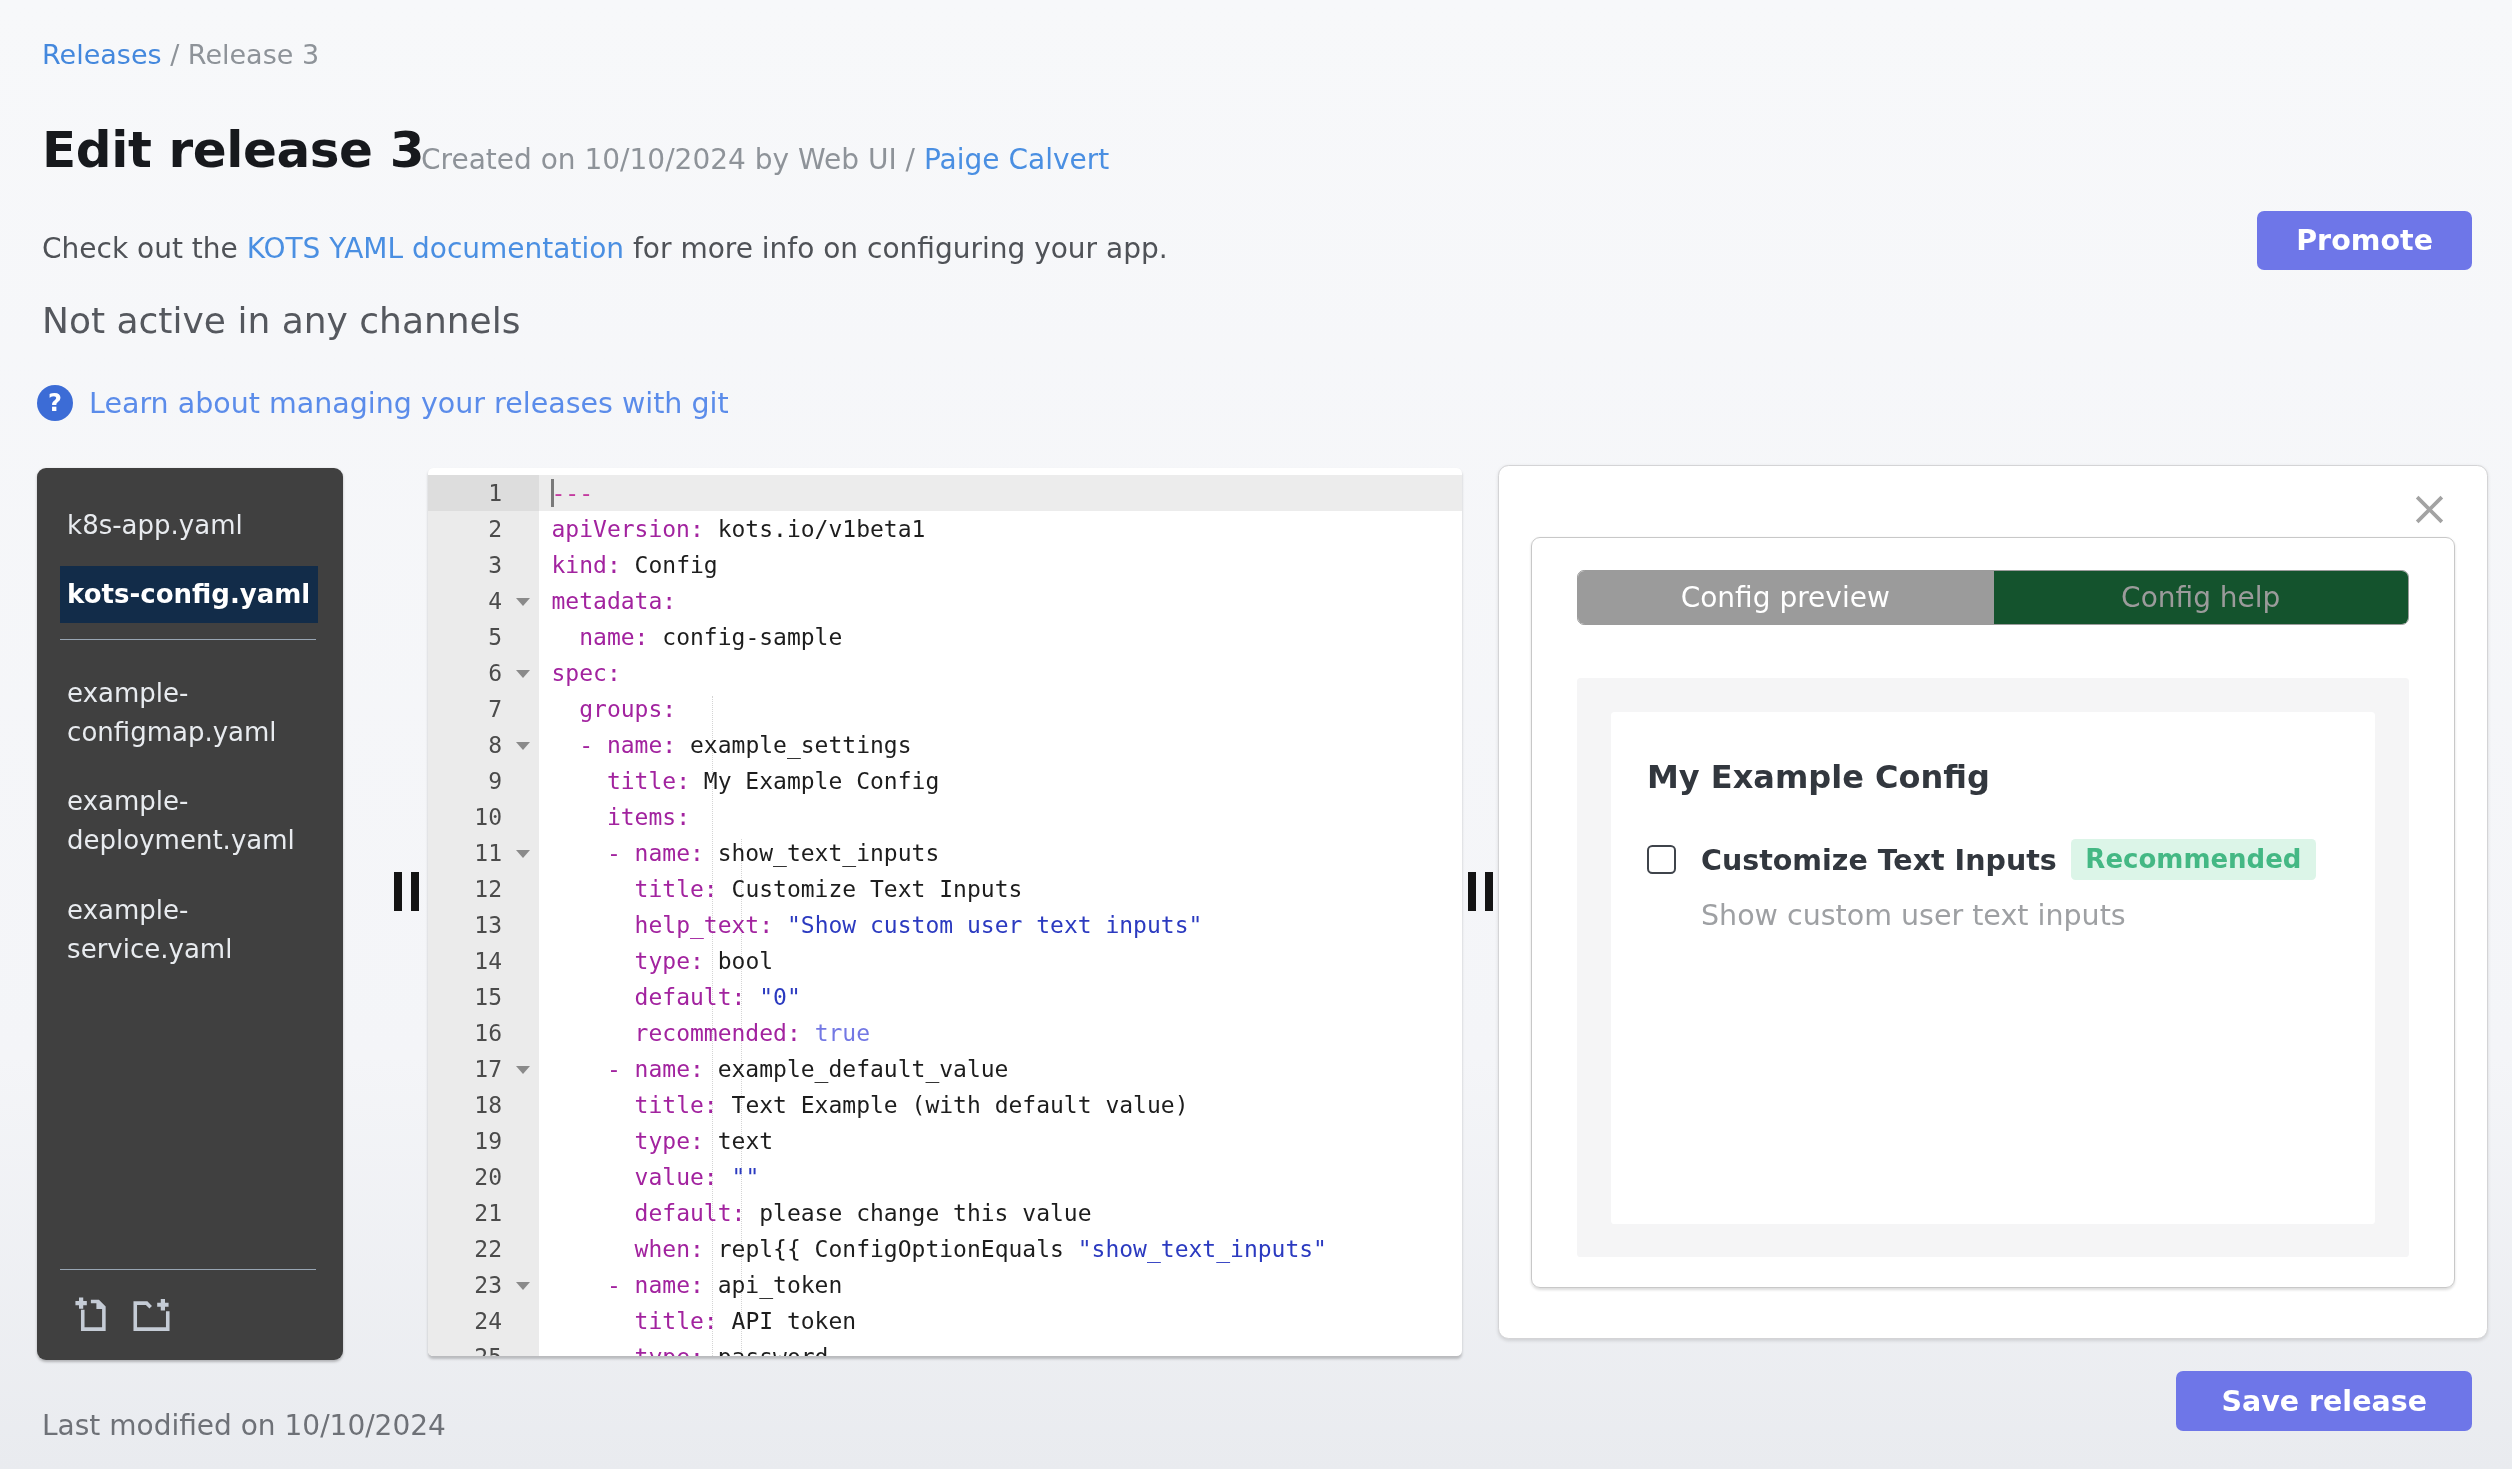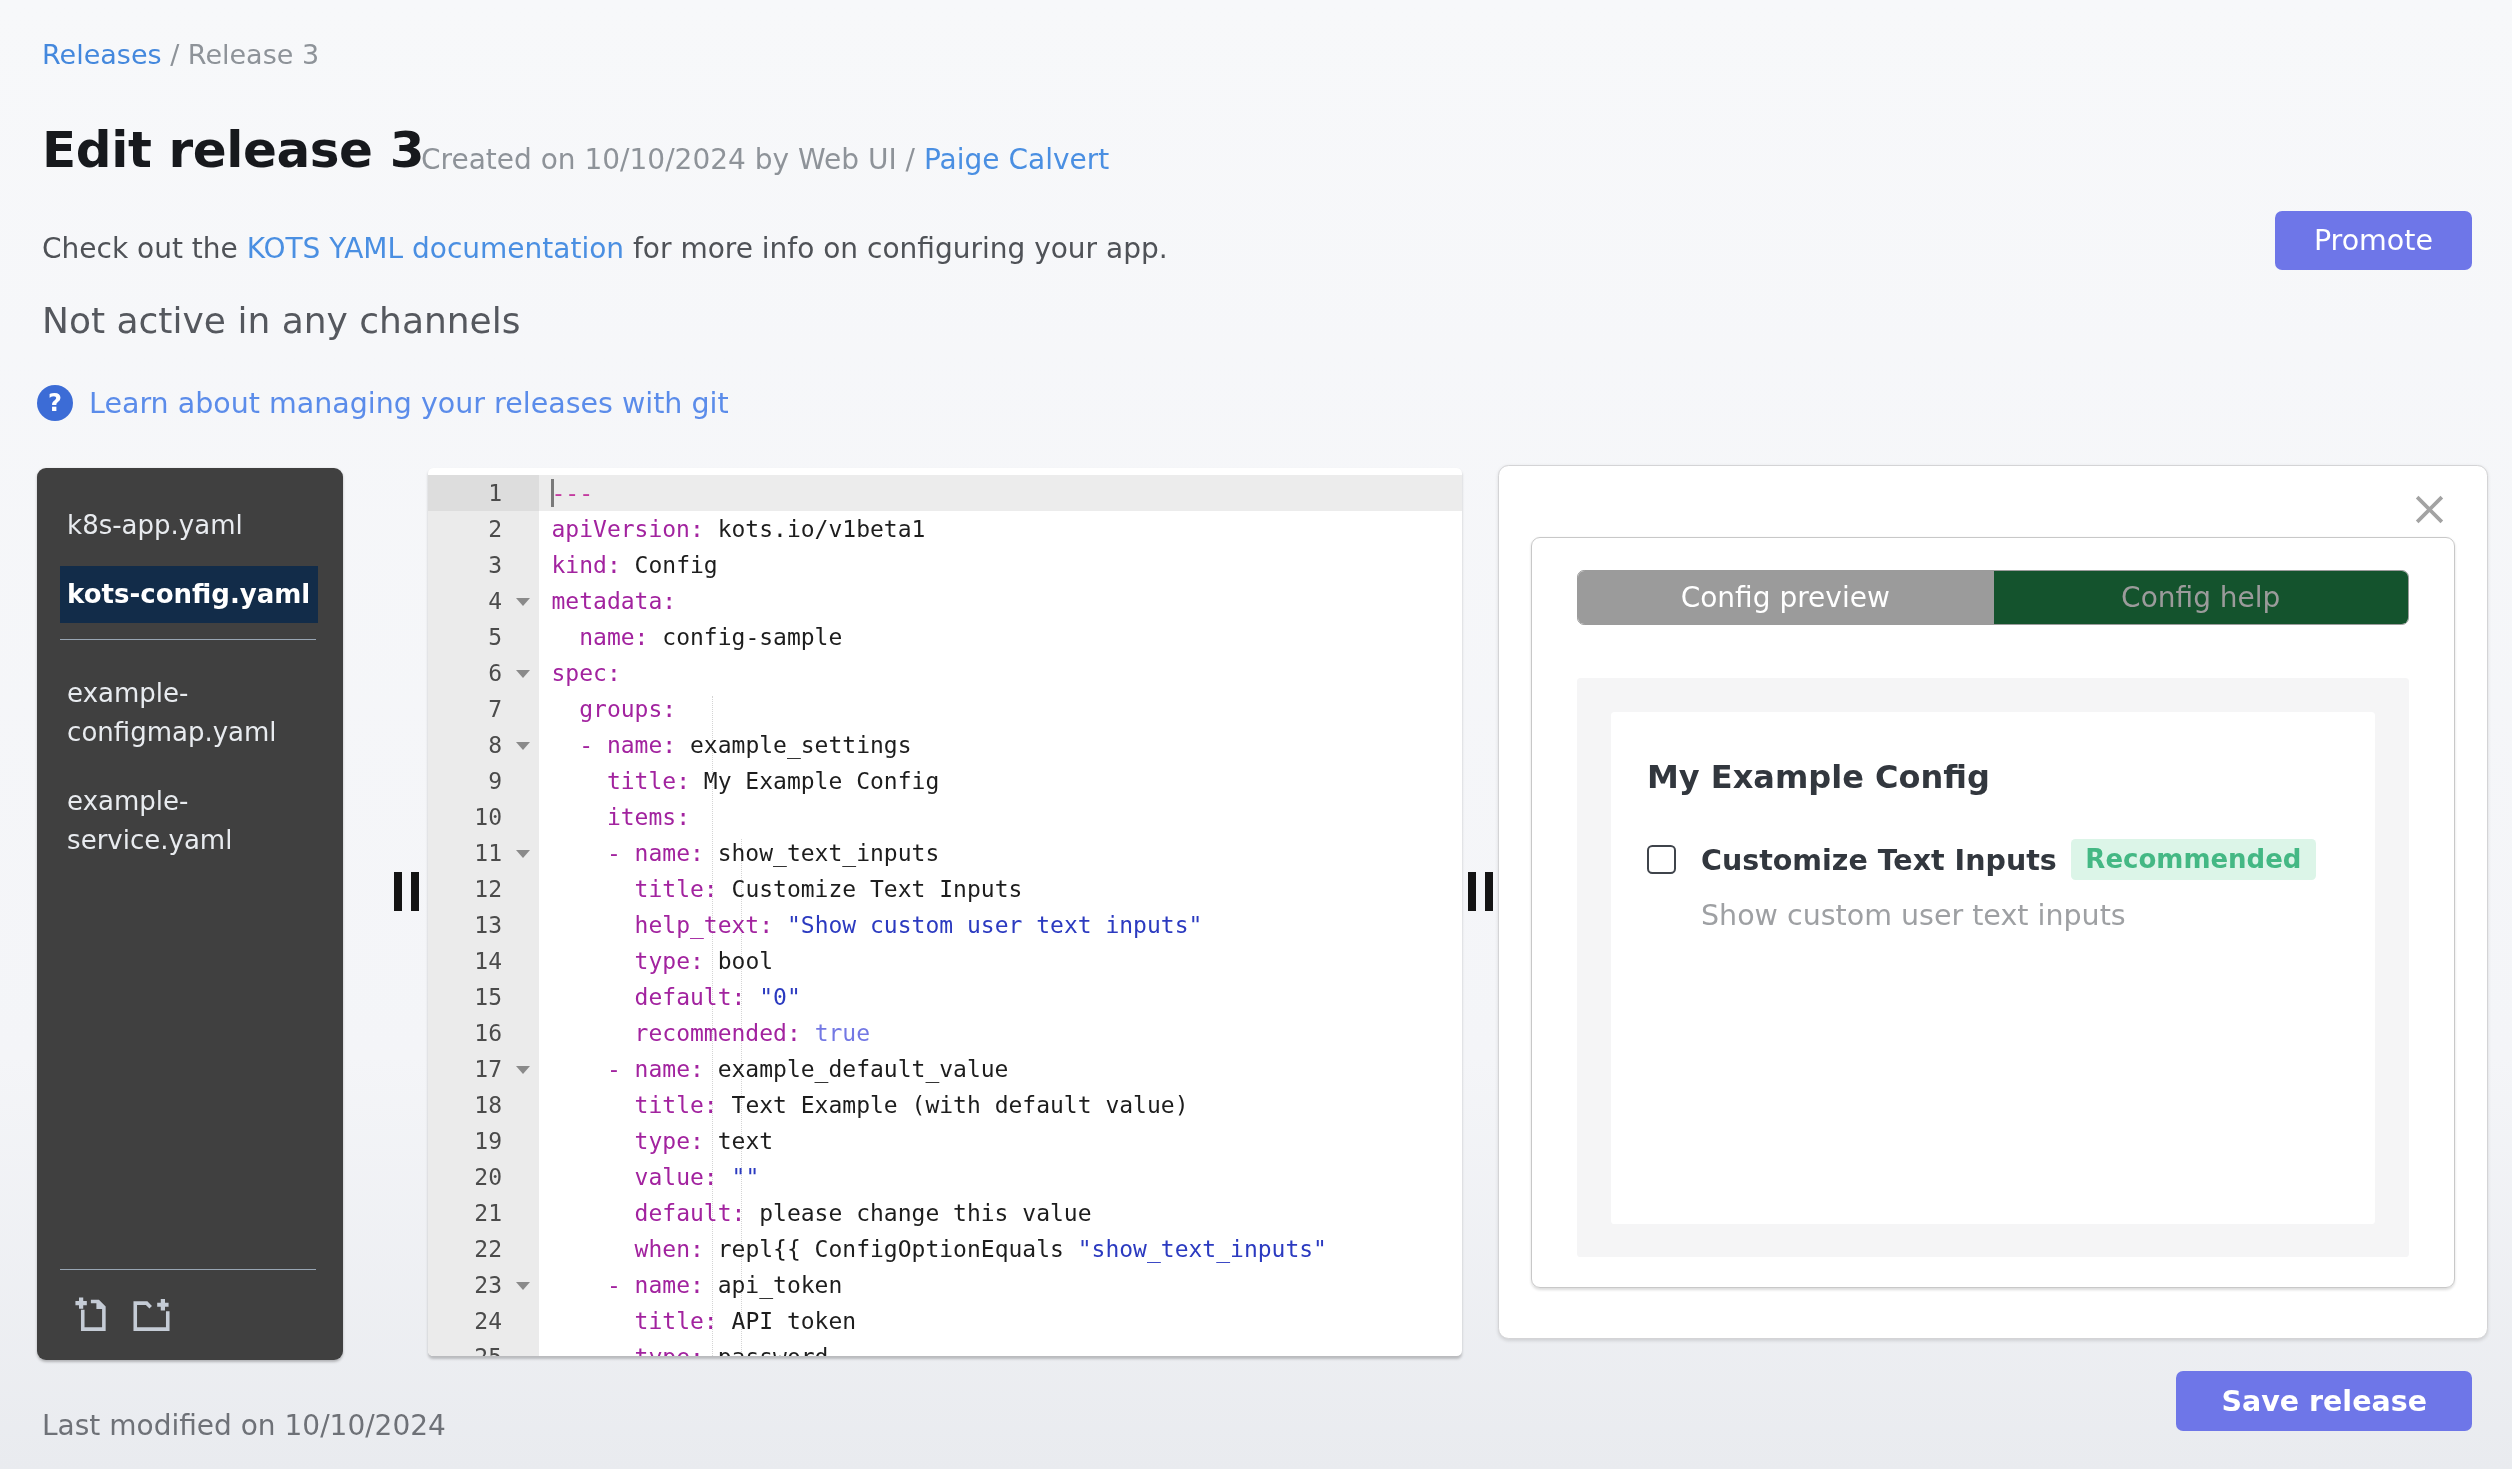--- a/index.html
+++ b/index.html
@@ -19,21 +19,21 @@
   .page-title { position:absolute; left:42px; top:121px; font-size:50px; font-weight:700; color:#17191d; letter-spacing:-0.4px; }
   .title-meta { position:absolute; left:421px; top:143px; font-size:28px; color:#8e9399; }
   .title-meta a { color:#4a8fe2; }
 
   .doc-row { position:absolute; left:42px; top:232px; font-size:28px; color:#4f5257; }
   .doc-row a { color:#4a8fe2; }
 
   .promote-btn {
     position:absolute; right:40px; top:211px; height:59px; padding:0 39px;
     background:#6e76e8; border:none; border-radius:7.1px; color:#fff;
-    font-size:28.5px; font-weight:400; font-family:inherit; cursor:pointer;
+    font-size:28.5px; font-weight:700; font-family:inherit; cursor:pointer;
   }
 
   .channel-status { position:absolute; left:42px; top:300px; font-size:36px; color:#55585e; }
 
   .learn-row { position:absolute; left:37px; top:385px; display:flex; align-items:center; gap:16px; }
   .q-icon {
     width:36px; height:36px; border-radius:50%; background:#3c6cd6; color:#fff;
     font-size:24px; font-weight:700; display:flex; align-items:center; justify-content:center; flex:0 0 auto;
   }
   .learn-link { font-size:28.5px; color:#5b8cea; }
@@ -157,20 +157,21 @@
   <span class="q-icon">?</span>
   <a class="learn-link">Learn about managing your releases with git</a>
 </div>
 
 <aside class="sidebar">
   <div>
       <div class="file-item">k8s-app.yaml</div>
       <div class="file-item selected">kots-config.yaml</div>
       <div class="side-divider"></div>
       <div class="file-item">example-configmap.yaml</div>
+      <div class="file-item">example-deployment.yaml</div>
       <div class="file-item">example-service.yaml</div>
     </div>
   <div class="sidebar-footer">
     <div class="side-divider"></div>
     <div class="sidebar-icons">
       <span>
         <svg width="39" height="39" viewBox="0 0 24 24" fill="none" stroke="#c5ccd6" stroke-width="2.2">
           <path d="M6 9 V21 H19 V7.5 L15.5 4 H11"></path>
           <path d="M15.5 4 V7.5 H19"></path>
           <path d="M5 1.5 V8.5 M1.5 5 H8.5" stroke-width="2.6"></path>

